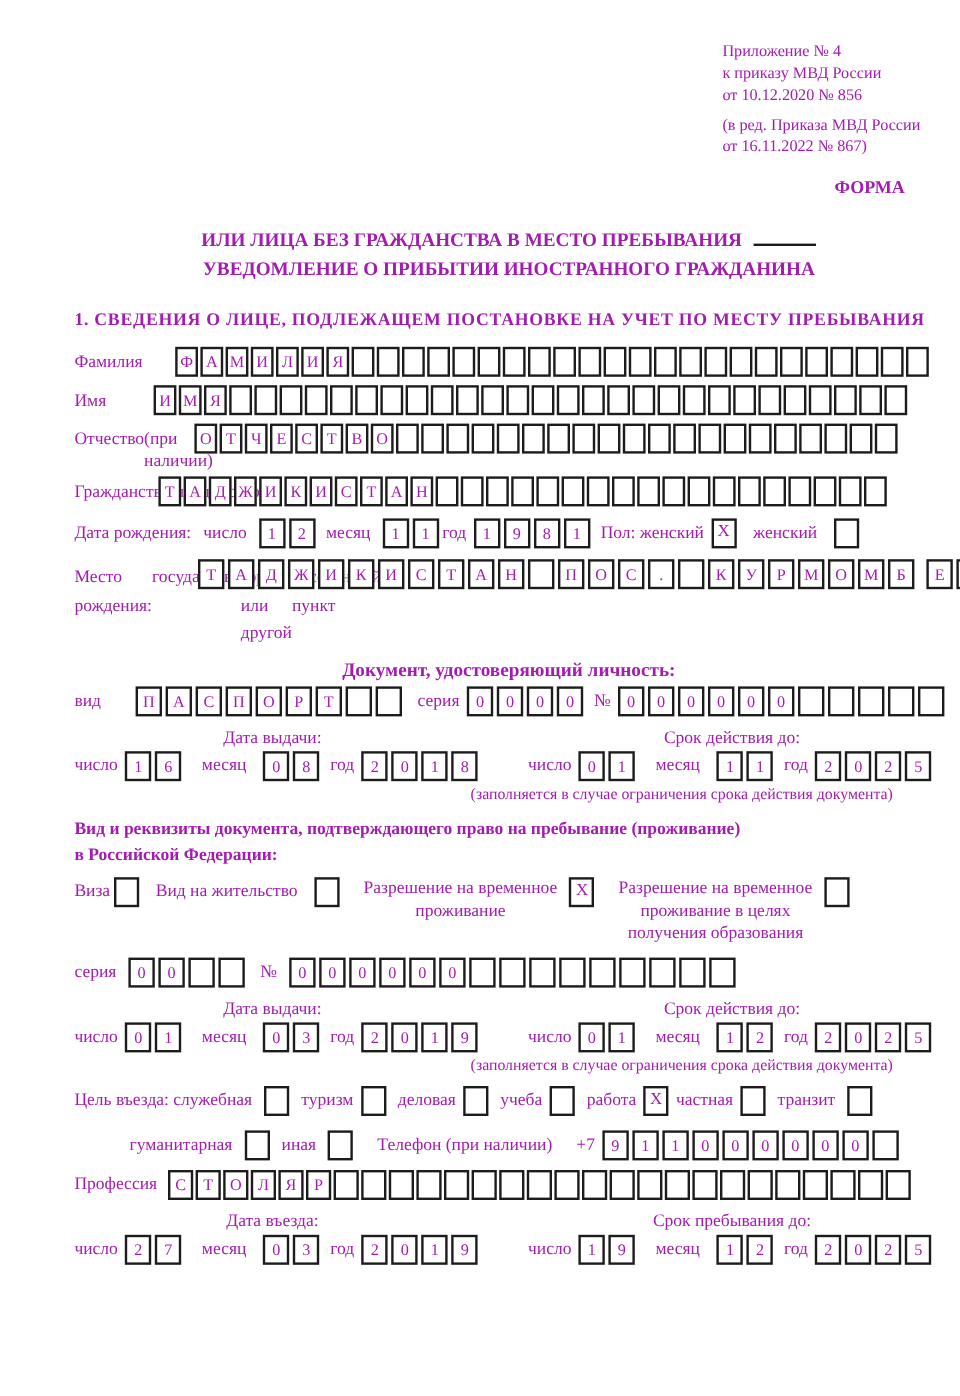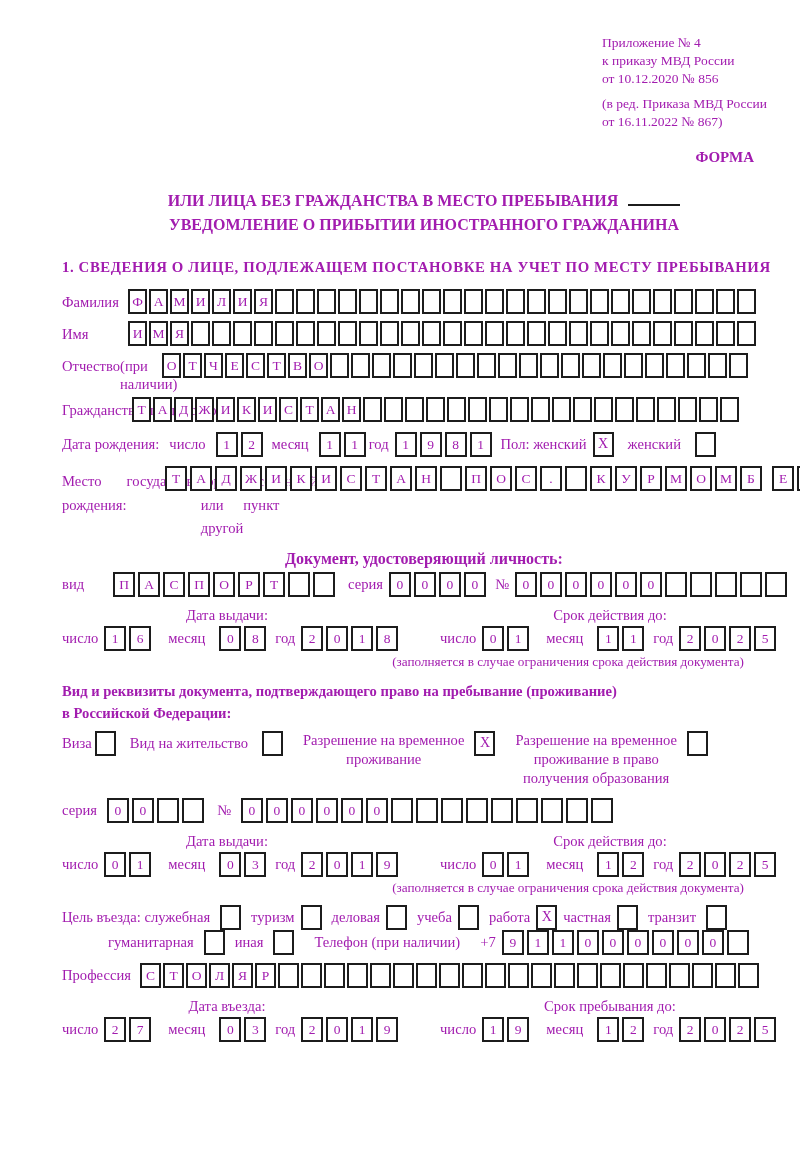--- a/index.html
+++ b/index.html
@@ -55,21 +55,21 @@
 
   <div class="form-label">ФОРМА</div>
 
   <div class="title">
     <div><span>ИЛИ ЛИЦА БЕЗ ГРАЖДАНСТВА В МЕСТО ПРЕБЫВАНИЯ</span><span class="blank"></span></div>
     <div>УВЕДОМЛЕНИЕ О ПРИБЫТИИ ИНОСТРАННОГО ГРАЖДАНИНА</div>
   </div>
 
   <div class="sec">1. СВЕДЕНИЯ О ЛИЦЕ, ПОДЛЕЖАЩЕМ ПОСТАНОВКЕ НА УЧЕТ ПО МЕСТУ ПРЕБЫВАНИЯ</div>
 
-  <div class="row" style="margin-top:13px;">
+  <div class="row" style="margin-top:13px;gap:18px;">
     <span class="lbl" style="width:66px;">Фамилия</span>
     <span class="boxes">
         <span class="cell">Ф</span>
         <span class="cell">А</span>
         <span class="cell">М</span>
         <span class="cell">И</span>
         <span class="cell">Л</span>
         <span class="cell">И</span>
         <span class="cell">Я</span>
         <span class="cell"></span>
@@ -419,21 +419,21 @@
     <span class="cb" style="margin-left:3px;"></span>
     <span class="inline-lbl gap14">Вид на жительство</span>
     <span class="cb gap14"></span>
     <span class="cbl gap20">
       <span>Разрешение на временное</span><br>
       <span>проживание</span>
     </span>
     <span class="cb gap10">X</span>
     <span class="cbl gap20">
       <span>Разрешение на временное</span><br>
-      <span>проживание в право</span><br>
+      <span>проживание в целях</span><br>
       <span>получения образования</span>
     </span>
     <span class="cb gap10"></span>
   </div>
 
   <div class="row w" style="margin-top:10px;align-items:center;">
     <span class="inline-lbl">серия</span>
     <span class="boxes gap10">
         <span class="cell">0</span>
         <span class="cell">0</span>
@@ -518,21 +518,21 @@
     <span class="inline-lbl gap10">учеба</span>
     <span class="cb gap6"></span>
     <span class="inline-lbl gap10">работа</span>
     <span class="cb gap6">X</span>
     <span class="inline-lbl gap6">частная</span>
     <span class="cb gap6"></span>
     <span class="inline-lbl gap10">транзит</span>
     <span class="cb gap10"></span>
   </div>
 
-  <div class="row w" style="margin-top:0;align-items:center;padding-left:46px;">
+  <div class="row w" style="margin-top:12px;align-items:center;padding-left:46px;">
     <span class="inline-lbl">гуманитарная</span>
     <span class="cb gap10"></span>
     <span class="inline-lbl gap10">иная</span>
     <span class="cb gap10"></span>
     <span class="inline-lbl gap20">Телефон (при наличии)</span>
     <span class="inline-lbl gap20">+7</span>
     <span class="boxes gap6">
         <span class="cell">9</span>
         <span class="cell">1</span>
         <span class="cell">1</span>

